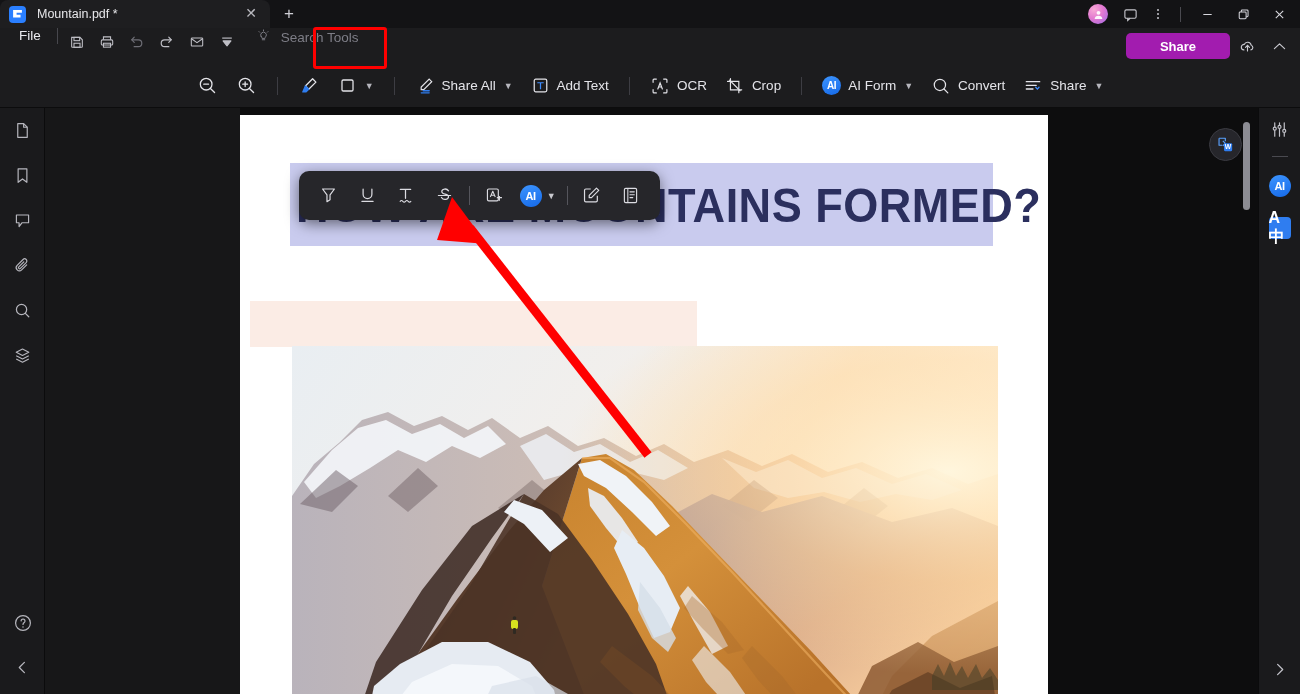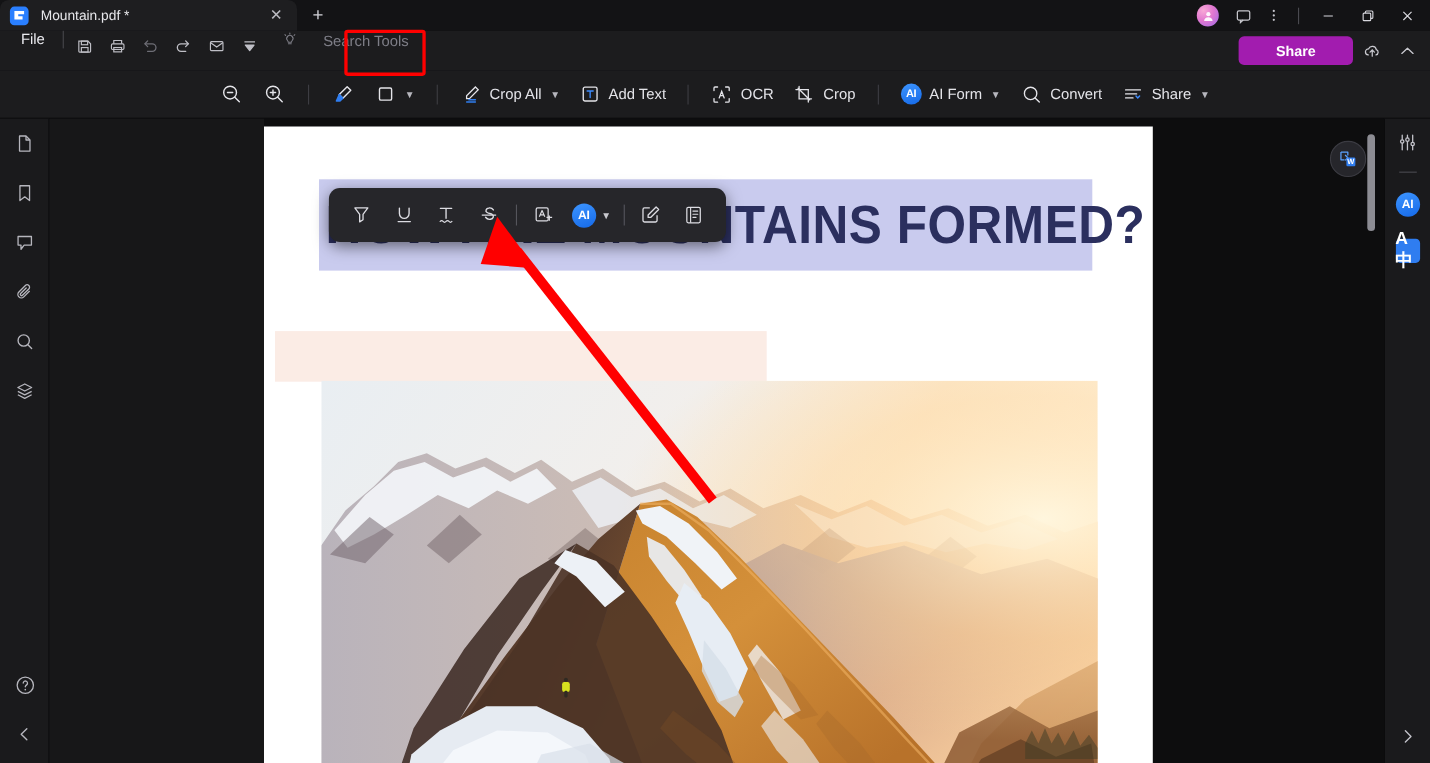--- a/index.html
+++ b/index.html
@@ -75,21 +75,21 @@
   .menu-item {
     position: relative; color: #d9d9df; font-size: 13.5px;
     padding: 4px 14px; white-space: nowrap;
   }
   .menu-item.active { color: #3d8bfd; }
   .menu-item.active .underline {
     position: absolute; left: 50%; transform: translateX(-50%);
     bottom: -4px; width: 38px; height: 2.5px; background: #2f7df0; border-radius: 2px;
   }
   .search-tools {
-    display: flex; align-items: center; gap: 23px; margin-left: 14px; color: #7e7e87;
+    display: flex; align-items: center; gap: 10px; margin-left: 14px; color: #7e7e87;
     font-size: 13.5px;
   }
   .menu-right {
     position: absolute; right: 6px; top: 0; height: 36px;
     display: flex; align-items: center; gap: 2px;
   }
   .share-btn {
     width: 104px; height: 26px; border-radius: 5px; background: #a21caf;
     color: #fff; font-size: 13px; font-weight: bold;
     display: flex; align-items: center; justify-content: center;
@@ -390,21 +390,21 @@
       <span class="chev">▼</span>
     </div>
     <span class="tsep"></span>
 
     <div class="tool">
       <svg width="20" height="20" viewBox="0 0 22 22" fill="none" stroke="currentColor" stroke-width="1.3" stroke-linecap="round">
         <path d="M15.6 3.4l2.8 2.8L9.6 15H6.8v-2.8z"></path>
         <path d="M9 16.2h6.6" stroke="#2f7df0" stroke-width="1.5"></path>
         <path d="M6.9 18.5h8.7" stroke="#2f7df0" stroke-width="1.5"></path>
       </svg>
-      <span>Crop All</span>
+      <span>Share All</span>
       <span class="chev">▼</span>
     </div>
     <div class="tool">
       <svg width="19" height="19" viewBox="0 0 20 20" fill="none" stroke="currentColor" stroke-width="1.3">
         <rect x="3.4" y="3.4" width="13.2" height="13.2" rx="1.6"></rect>
         <path d="M7.1 7.1h5.8M10 7.1v6.2" stroke="#3d8bfd" stroke-linecap="round"></path>
       </svg>
       <span>Add Text</span>
     </div>
     <span class="tsep"></span>

